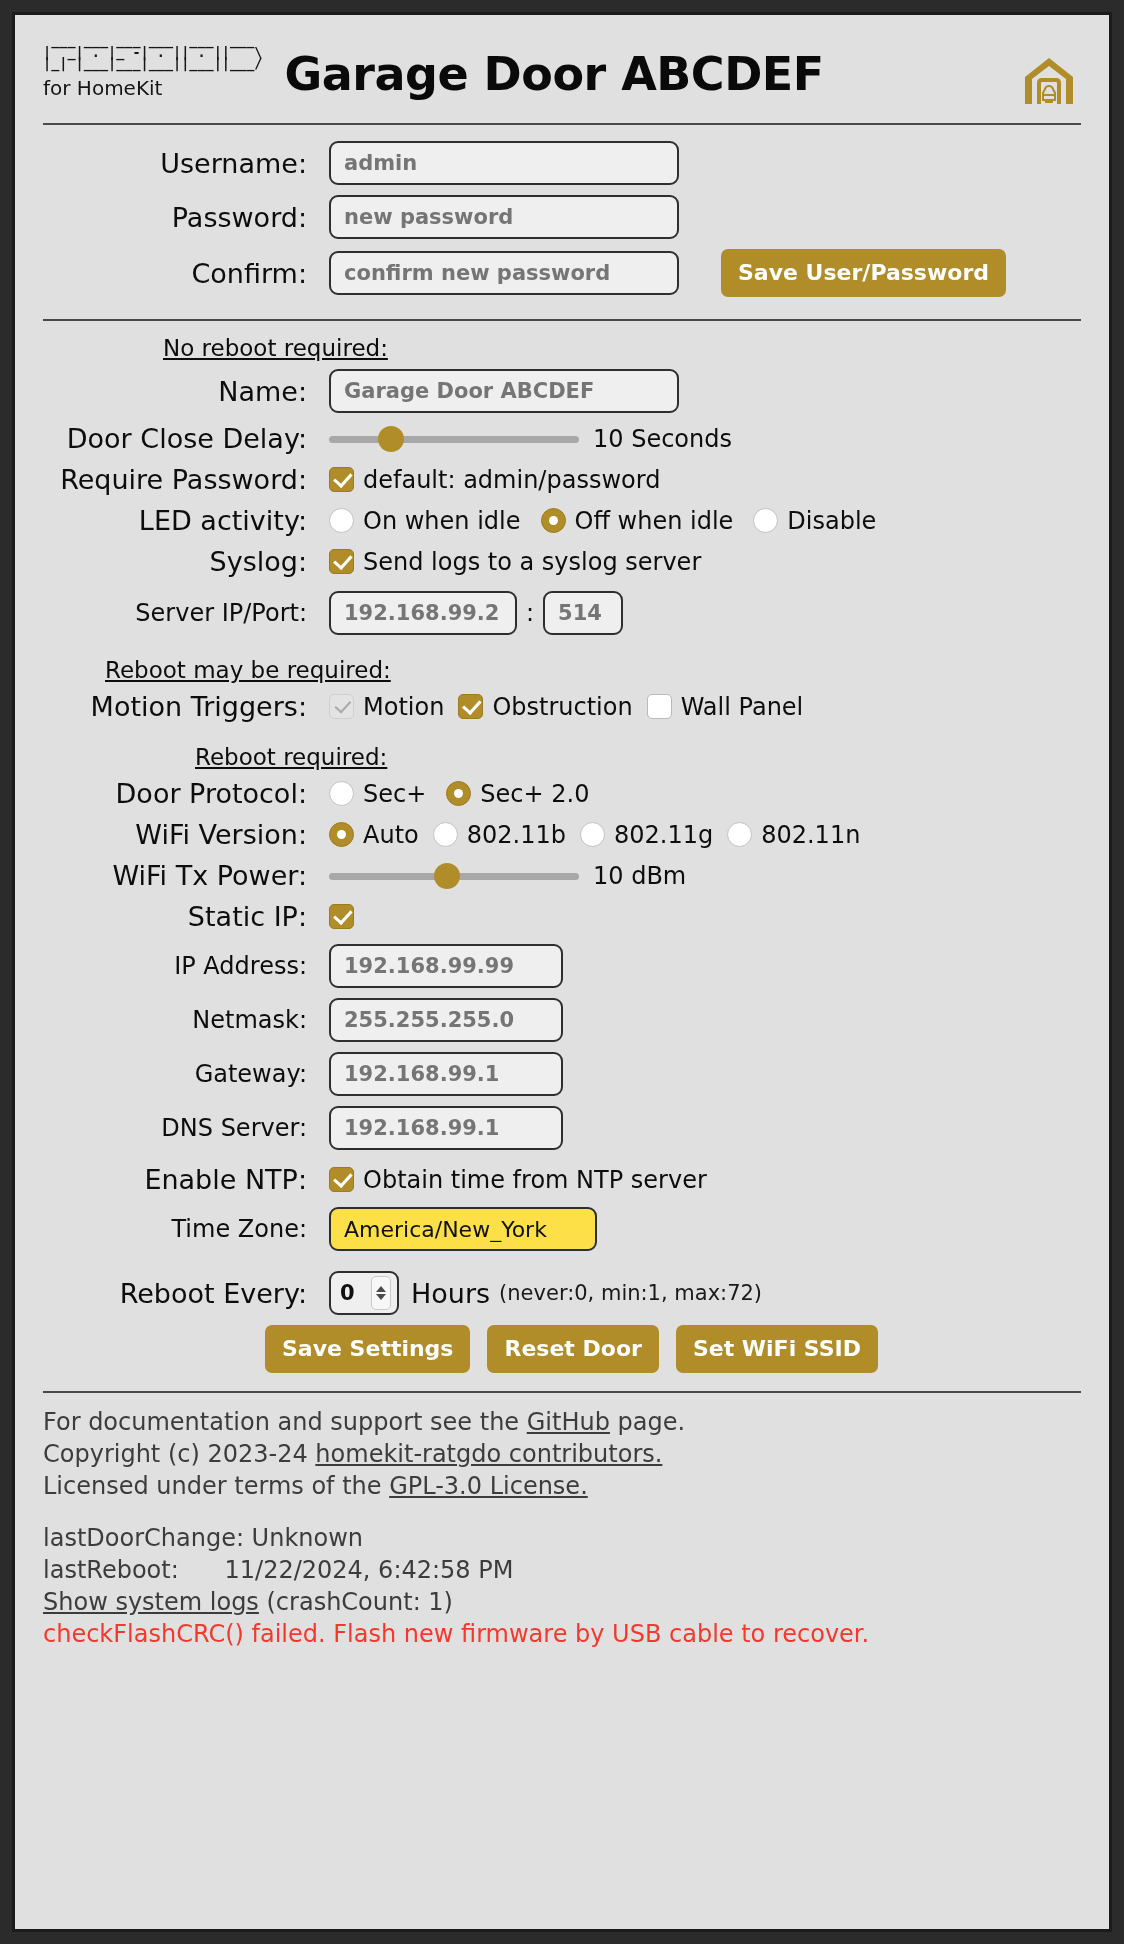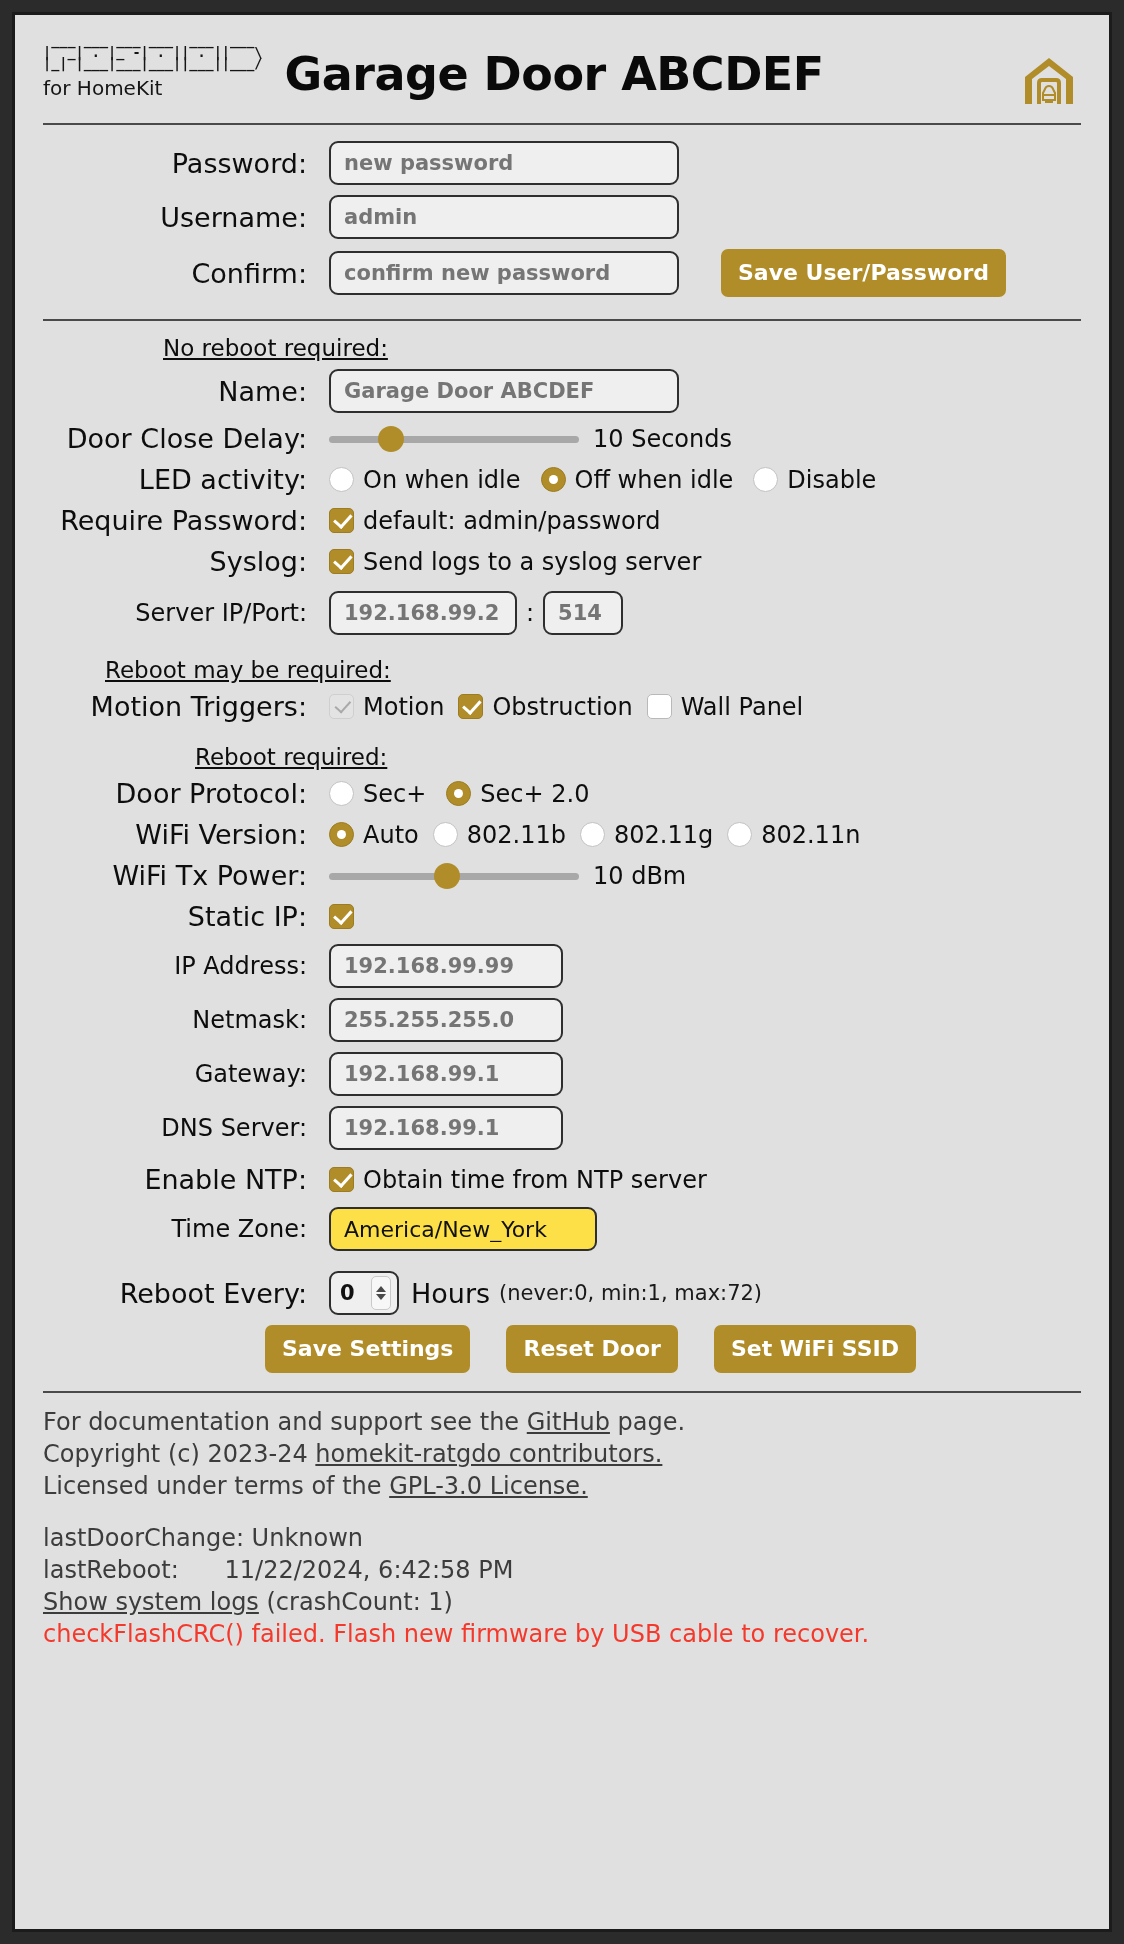--- a/index.html
+++ b/index.html
@@ -114,21 +114,21 @@
     color: #ffffff;
     border: none;
     border-radius: 7px;
     font-family: "DejaVu Sans", "Liberation Sans", sans-serif;
     font-size: 22px;
     font-weight: 700;
     padding: 11px 17px 12px;
     cursor: pointer;
     white-space: nowrap;
   }
-  .btn-row { display: flex; gap: 36px; margin-left: 222px; margin-top: 5px; }
+  .btn-row { display: flex; gap: 17px; margin-left: 222px; margin-top: 5px; }
 
   
   .sec-head {
     font-size: 23px;
     color: #0d0d0d;
     text-decoration: underline;
     margin: 0 0 8px 0;
     white-space: nowrap;
   }
   .sec-head.i1 { margin-left: 120px; }
@@ -282,29 +282,29 @@
         <path d="M16 51 L16 30 Q16 25 21 25 L35 25 Q40 25 40 30 L40 51 L36 51 L36 30 Q36 29 35 29 L21 29 Q20 29 20 30 L20 51 Z" fill="#b08d29"></path>
         <path d="M24 36 Q25 33 28 33 Q31 33 32 36 L34 40 L34 47 L31 47 L31 49 L29 49 L29 47 L27 47 L27 49 L25 49 L25 47 L22 47 L22 40 Z" fill="none" stroke="#b08d29" stroke-width="2"></path>
         <path d="M22 42 L34 42" stroke="#b08d29" stroke-width="2"></path>
       </svg>
     </div>
   </div>
   <hr class="hr">
 
   <div class="form-area">
     <div class="row">
+      <div class="lbl">Username:</div>
+      <div class="ctrl">
+        <input class="inp w-user" type="text" placeholder="admin" style="">
+      </div>
+    </div>
+    <div class="row">
       <div class="lbl">Password:</div>
       <div class="ctrl">
         <input class="inp w-user" type="text" placeholder="new password" style="">
-      </div>
-    </div>
-    <div class="row">
-      <div class="lbl">Username:</div>
-      <div class="ctrl">
-        <input class="inp w-user" type="text" placeholder="admin" style="">
       </div>
     </div>
     <div class="row">
       <div class="lbl">Confirm:</div>
       <div class="ctrl">
         <input class="inp w-user" type="text" placeholder="confirm new password" style="">
         <button class="btn" style="margin-left:42px;">Save User/Password</button>
       </div>
     </div>
   </div>
@@ -322,40 +322,40 @@
     </div>
 
     <div class="row">
       <div class="lbl">Door Close Delay:</div>
       <div class="ctrl">
         <div class="slider">
           <div class="track"></div>
           <div class="thumb" id="dcd-thumb" style="left: 49px;"></div>
         </div>
         <div class="slider-val">10 Seconds</div>
+      </div>
+    </div>
+
+    <div class="row">
+      <div class="lbl">Require Password:</div>
+      <div class="ctrl">
+        <span class="cb on"></span>
+        <span class="opt-text">default: admin/password</span>
       </div>
     </div>
 
     <div class="row">
       <div class="lbl">LED activity:</div>
       <div class="ctrl">
         <span class="rd"></span>
         <span class="opt-text">On when idle</span>
         <span class="rd on"></span>
         <span class="opt-text">Off when idle</span>
         <span class="rd"></span>
         <span class="opt-text">Disable</span>
-      </div>
-    </div>
-
-    <div class="row">
-      <div class="lbl">Require Password:</div>
-      <div class="ctrl">
-        <span class="cb on"></span>
-        <span class="opt-text">default: admin/password</span>
       </div>
     </div>
 
     <div class="row">
       <div class="lbl">Syslog:</div>
       <div class="ctrl">
         <span class="cb on"></span>
         <span class="opt-text">Send logs to a syslog server</span>
       </div>
     </div>

